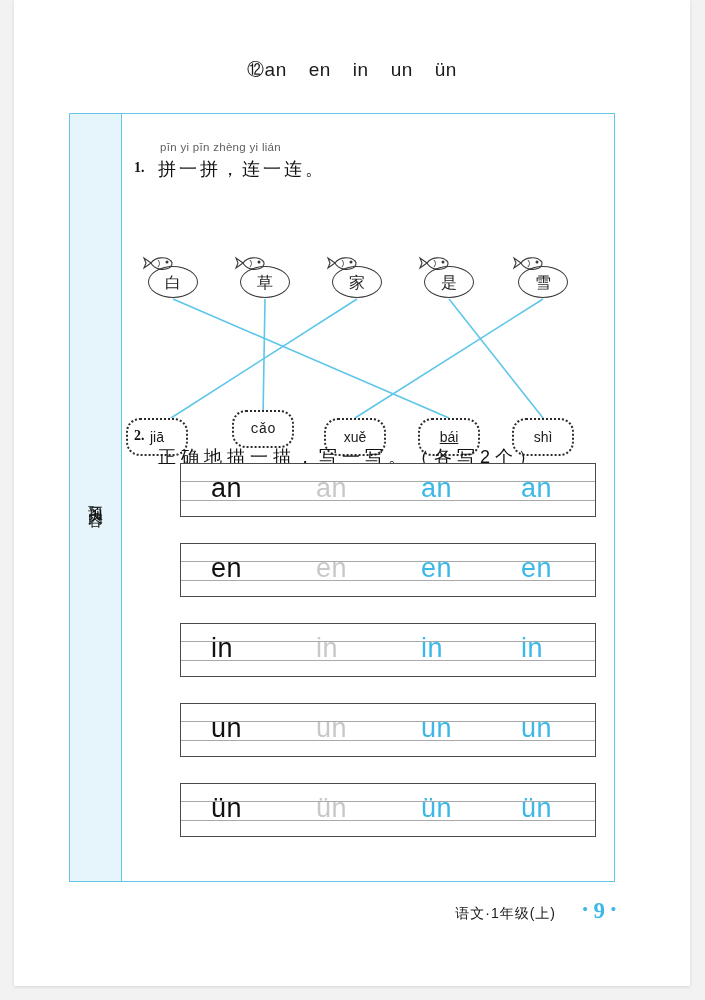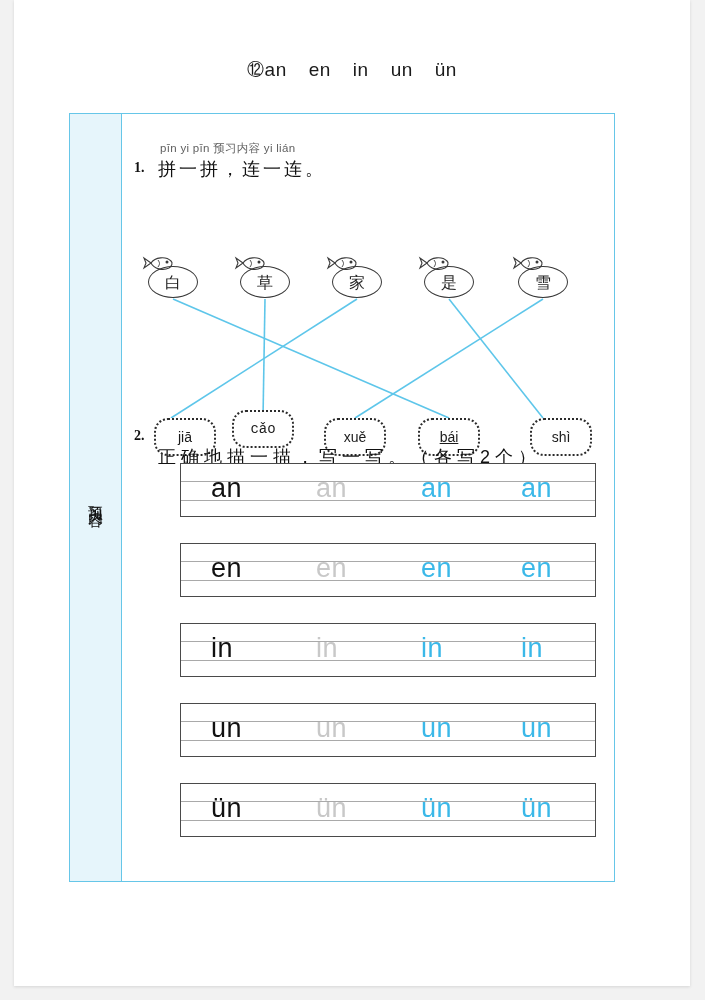--- a/index.html
+++ b/index.html
@@ -241,21 +241,21 @@
     <div class="frame">
 
       <div class="side-tab">
         <div class="side-tab-label">预习内容</div>
       </div>
 
       <div class="content">
 
         <div class="q-block" style="top:26px;height:310px;">
           <div class="q-num" style="top:20px;">1.</div>
-          <div class="q-pinyin" style="left:38px;top:1px;">pīn yi pīn   预习内容 yi lián</div>
+          <div class="q-pinyin" style="left:38px;top:1px;">pīn yi pīn   zhèng yi lián</div>
           <div class="q-text" style="left:36px;top:17px;">拼一拼，连一连。</div>
 
           <div class="match-area" style="top:46px;">
 
             <svg class="link-svg" width="470" height="250">
               <line x1="51" y1="113" x2="327" y2="232" stroke="#5ec6ea" stroke-width="1.6"></line>
               <line x1="143" y1="113" x2="141" y2="232" stroke="#5ec6ea" stroke-width="1.6"></line>
               <line x1="235" y1="113" x2="49" y2="232" stroke="#5ec6ea" stroke-width="1.6"></line>
               <line x1="327" y1="113" x2="421" y2="232" stroke="#5ec6ea" stroke-width="1.6"></line>
               <line x1="421" y1="113" x2="233" y2="232" stroke="#5ec6ea" stroke-width="1.6"></line>
@@ -309,25 +309,25 @@
               <div class="oval"></div>
               <svg class="fish" width="34" height="18" viewBox="0 0 34 18">
                 <path d="M9 9 C13 3, 24 2, 29 7 C31 9, 30 12, 27 14 C21 17, 12 15, 9 9 Z" fill="none" stroke="#3a3a3a" stroke-width="1.1"></path>
                 <path d="M9 9 L2 4 L4 9 L2 14 Z" fill="none" stroke="#3a3a3a" stroke-width="1.1"></path>
                 <circle cx="25" cy="8" r="1.5" fill="#3a3a3a"></circle>
                 <path d="M16 6 C18 9, 18 10, 16 13" fill="none" stroke="#3a3a3a" stroke-width="0.9"></path>
               </svg>
               <div class="hanzi">雪</div>
             </div>
 
-            <div class="bubble-bottom" style="left:32px;top:232px;">jiā</div>
+            <div class="bubble-bottom" style="left:4px;top:232px;">jiā</div>
             <div class="bubble-bottom" style="left:110px;top:224px;font-family:Liberation Mono, monospace;">cǎo</div>
             <div class="bubble-bottom" style="left:202px;top:232px;">xuě</div>
             <div class="bubble-bottom" style="left:296px;top:232px;text-decoration:underline;">bái</div>
-            <div class="bubble-bottom" style="left:408px;top:232px;">shì</div>
+            <div class="bubble-bottom" style="left:390px;top:232px;">shì</div>
           </div>
         </div>
 
         <div class="q-block" style="top:293px;height:440px;">
           <div class="q-num" style="top:21px;">2.</div>
           <div class="q-text wide" style="left:36px;top:18px;">正确地描一描，写一写。（各写2个）</div>
 
           <div class="write-row" style="top:56px;">
             <div class="gl l1"></div>
             <div class="gl l2"></div>
@@ -370,15 +370,23 @@
             <div class="write-cell c0" style="color:#111;">ün</div>
             <div class="write-cell c1" style="color:#c8c8c8;">ün</div>
             <div class="write-cell c2" style="color:#3bb8e8;">ün</div>
             <div class="write-cell c3" style="color:#3bb8e8;">ün</div>
           </div>
         </div>
 
       </div>
     </div>
 
+    <div class="footer">
+      <span class="footer-book">语文·1年级(上)</span>
+      <span class="footer-page" style="color:#3bb8e8;">
+        <span class="footer-dot">•</span>
+        <span>9</span>
+        <span class="footer-dot">•</span>
+      </span>
+    </div>
 
   </div>
 </div>
 
 </body></html>

